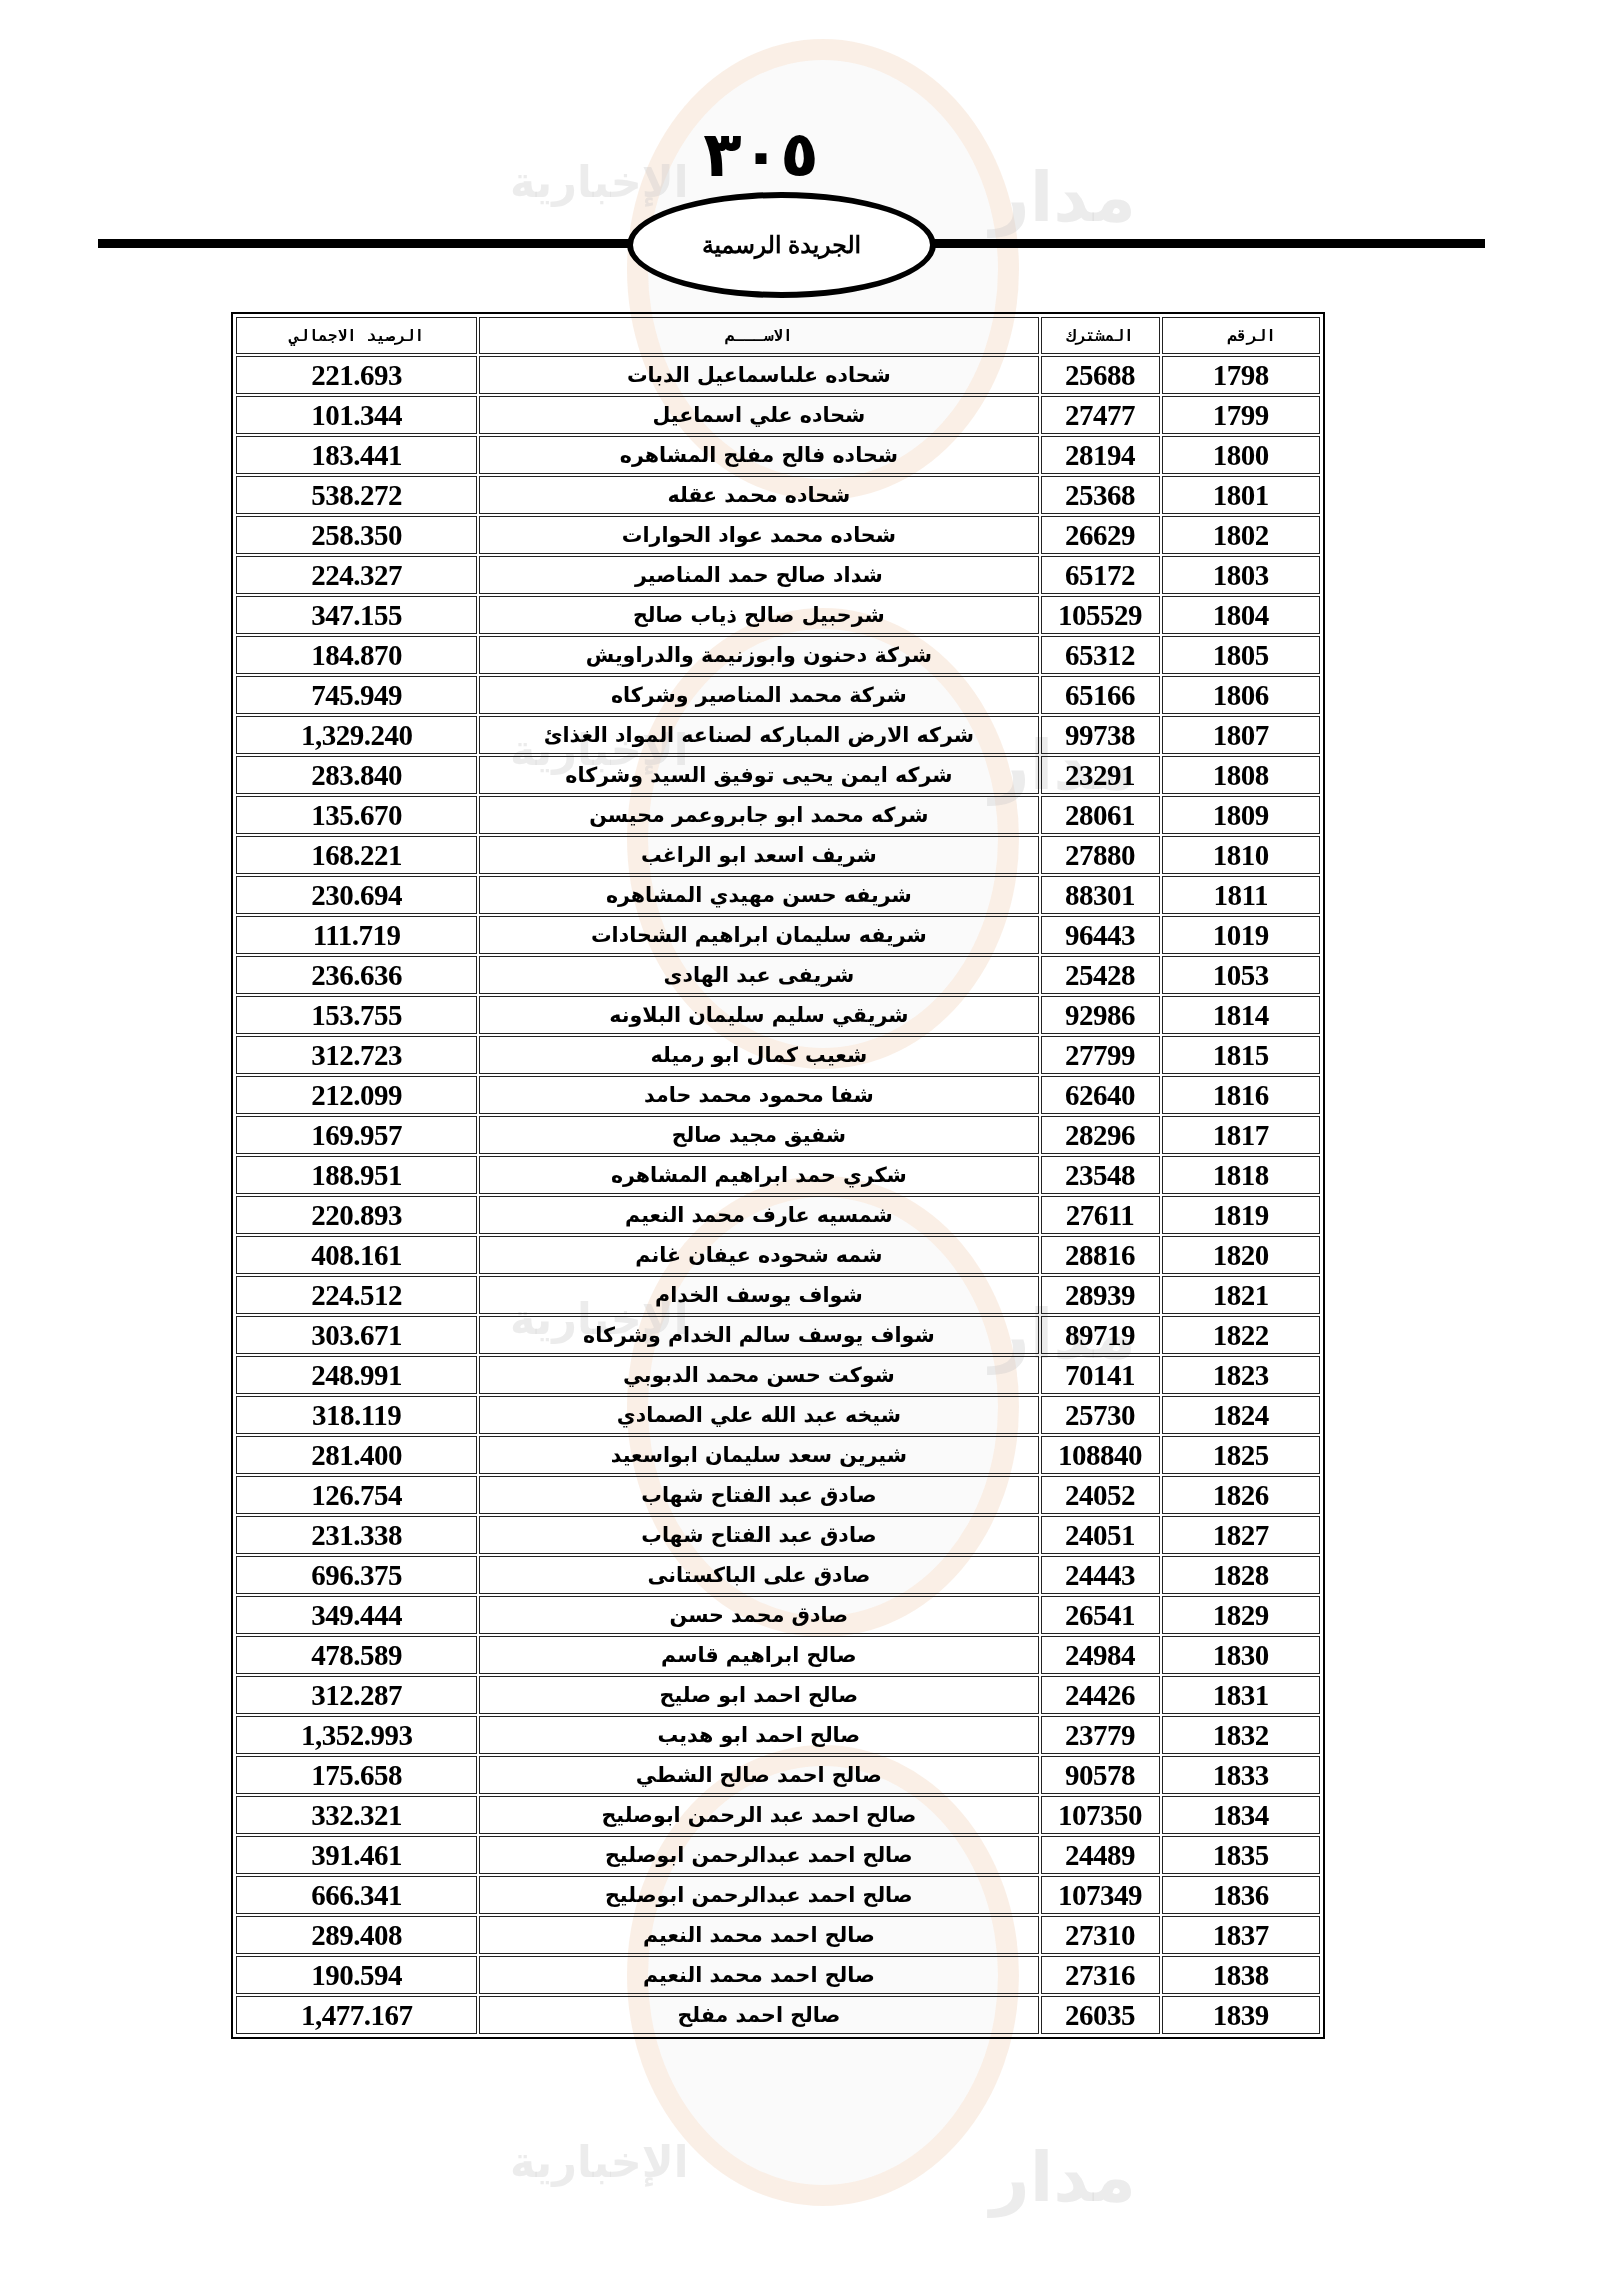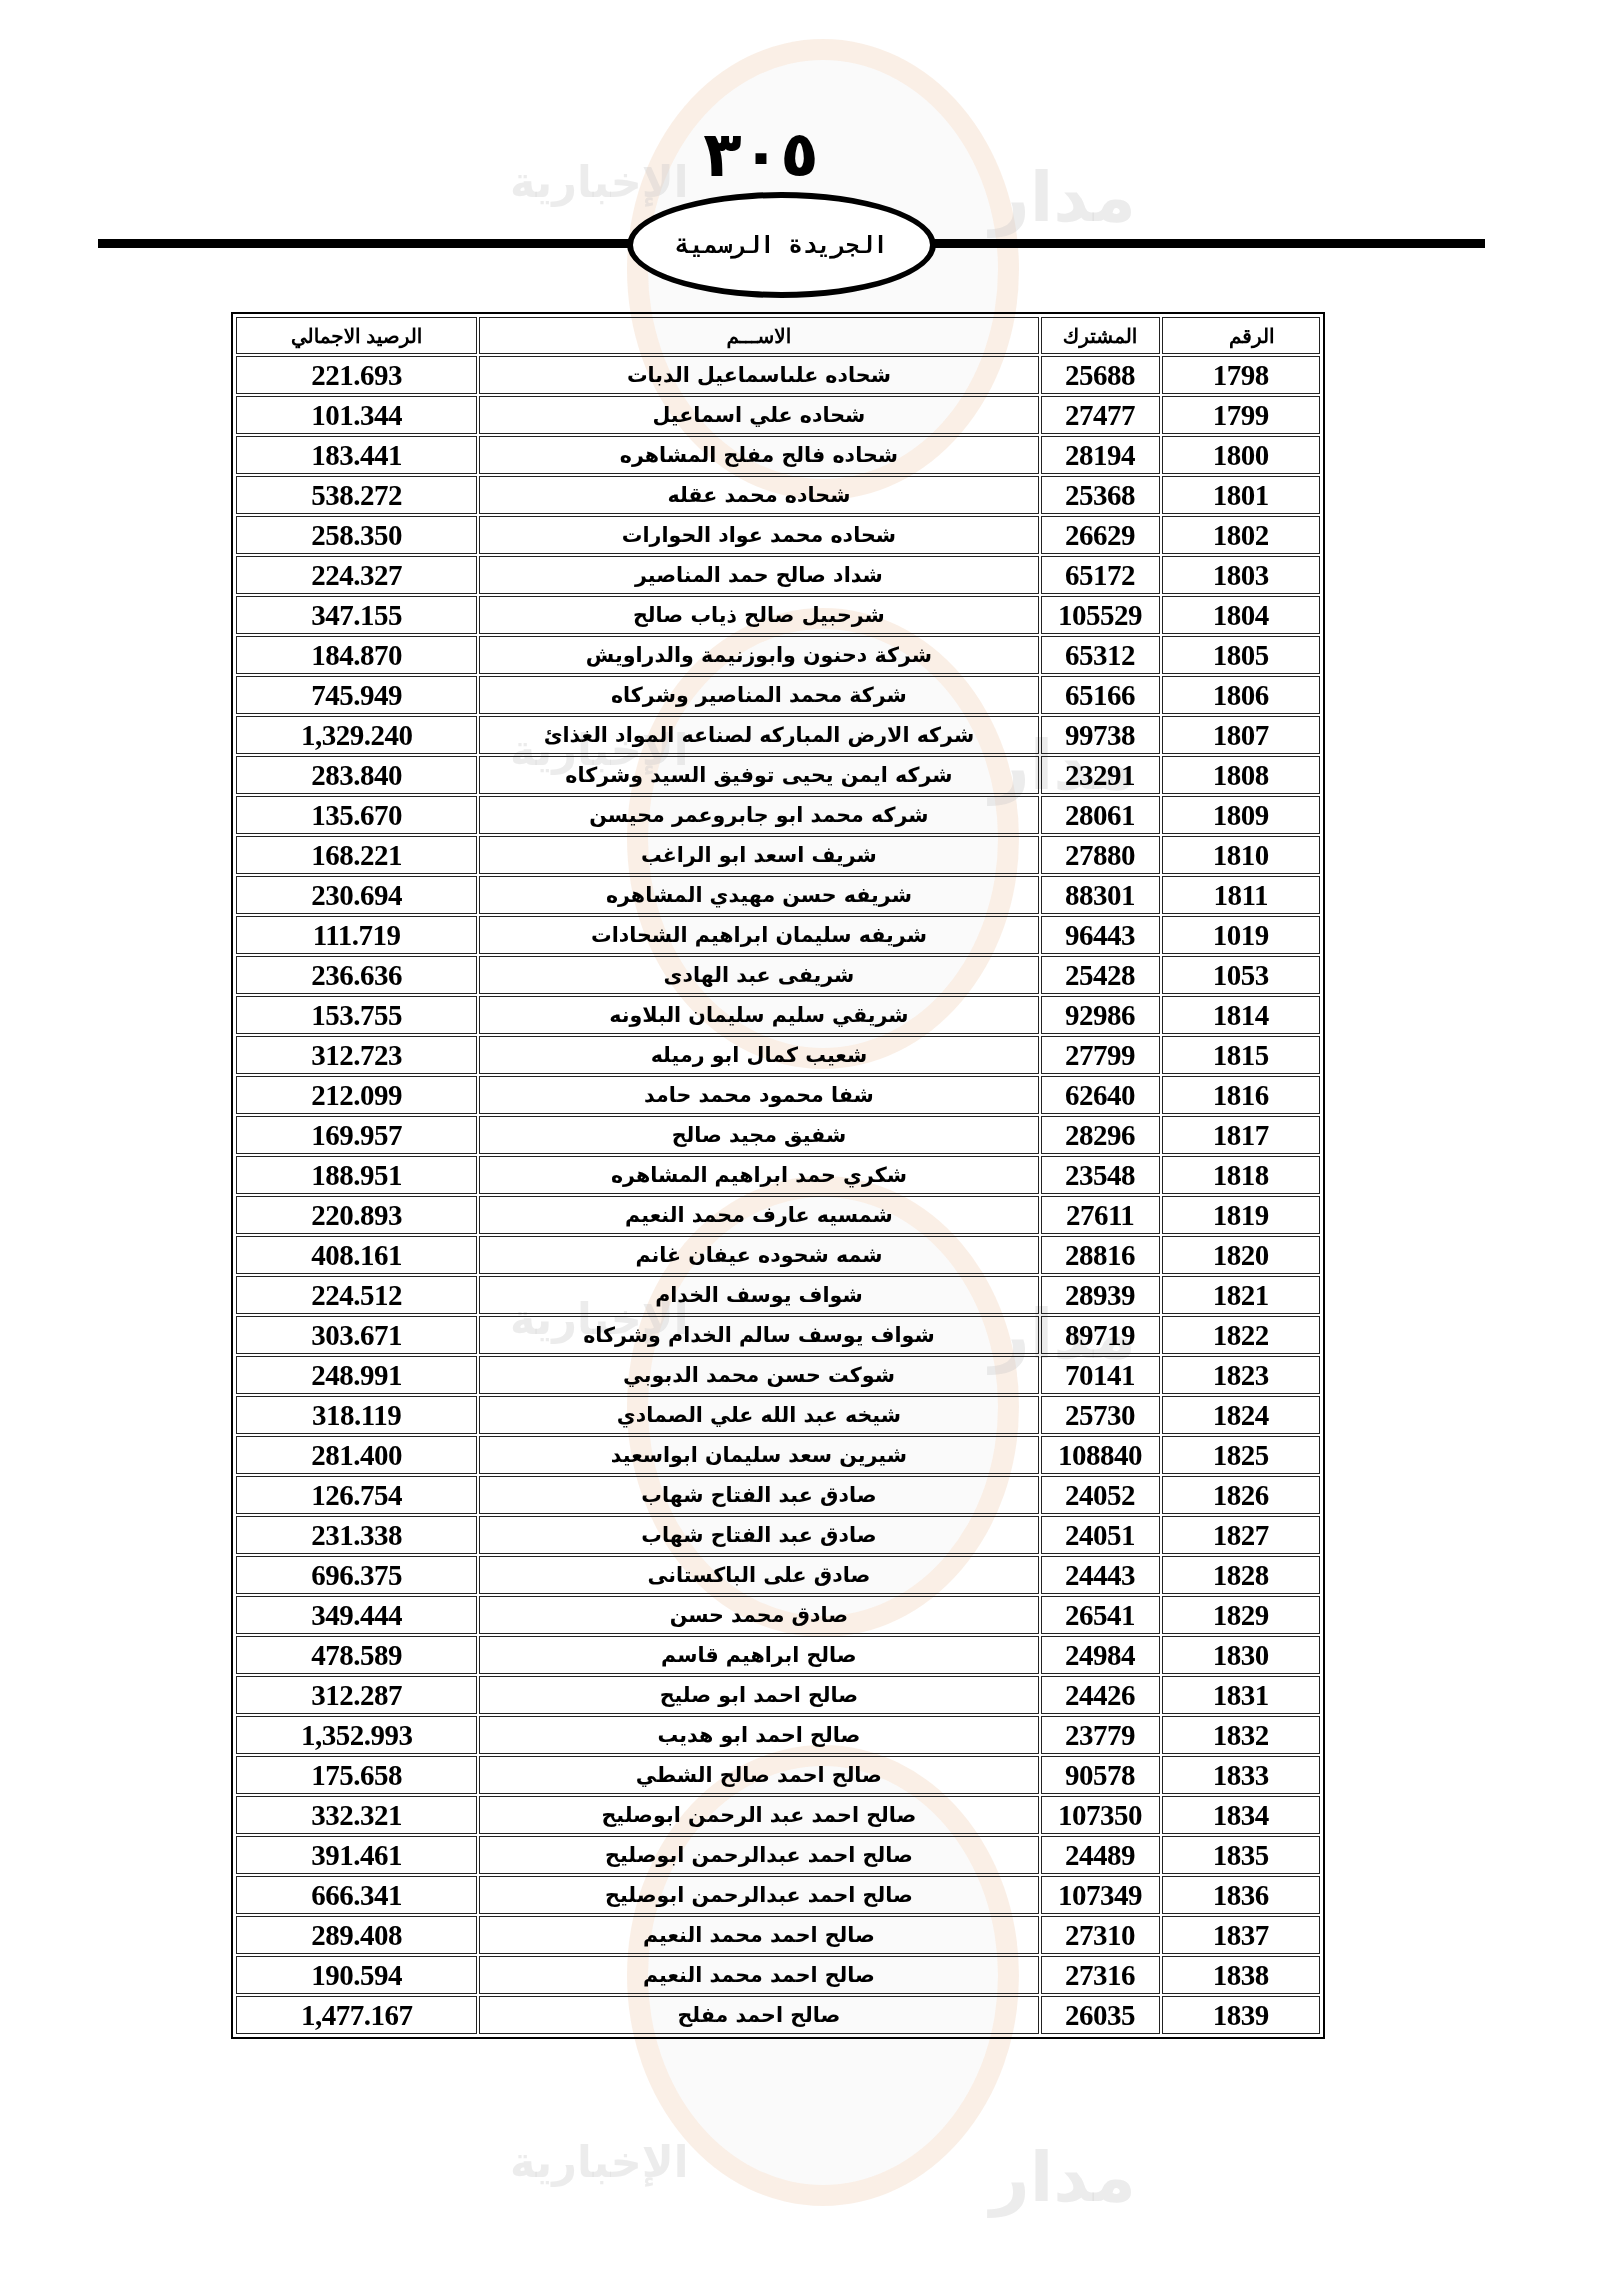--- a/index.html
+++ b/index.html
@@ -15,29 +15,29 @@
              color: rgba(200,200,200,0.35); }
 
   
   .page-number { position: absolute; left: 0; width: 1522px; top: 116px; text-align: center;
                  font-family: "DejaVu Sans", sans-serif; font-size: 63px; font-weight: bold;
                  line-height: 78px; direction: rtl; }
   .rule { position: absolute; top: 239px; left: 98px; width: 1387px; height: 8.8px; background: #000; }
   .ellipse { position: absolute; left: 627px; top: 192px; width: 309px; height: 106px;
              border: 6.9px solid #000; border-radius: 50%; background: #fff; box-sizing: border-box;
              display: flex; align-items: center; justify-content: center; }
-  .ellipse span { font-family: Liberation Mono, monospace; font-weight: bold; font-size: 23.5px; direction: rtl; text-align: right; }
+  .ellipse span { font-family: Liberation Sans, sans-serif; font-weight: bold; font-size: 23.5px; direction: rtl; text-align: right; }
 
   
   .tbl-wrap { position: absolute; left: 231px; top: 312px; width: 1094px;
               border: 2.9px double #000; padding: 1px; box-sizing: border-box; }
   table { width: 100%; border-collapse: separate; border-spacing: 2px; direction: rtl; }
   th, td { border: 1px solid #222; text-align: center; padding: 0; height: 36px;
            font-weight: bold; }
-  th { font-family: Liberation Sans, sans-serif; font-size: 20px; height: 35px; }
+  th { font-family: Liberation Mono, monospace; font-size: 16px; height: 35px; }
   td.num { font-family: "Liberation Serif", serif; font-size: 29px; letter-spacing: -0.5px; }
   td.name { font-family: "DejaVu Sans", sans-serif; font-size: 20.6px; }
   .c-idx { width: 137px; padding-left: 22px; }
   .c-sub { width: 118px; }
   .c-name { width: 570px; }
   .c-bal { width: 243px; }
 </style>
 </head>
 <body>
 

